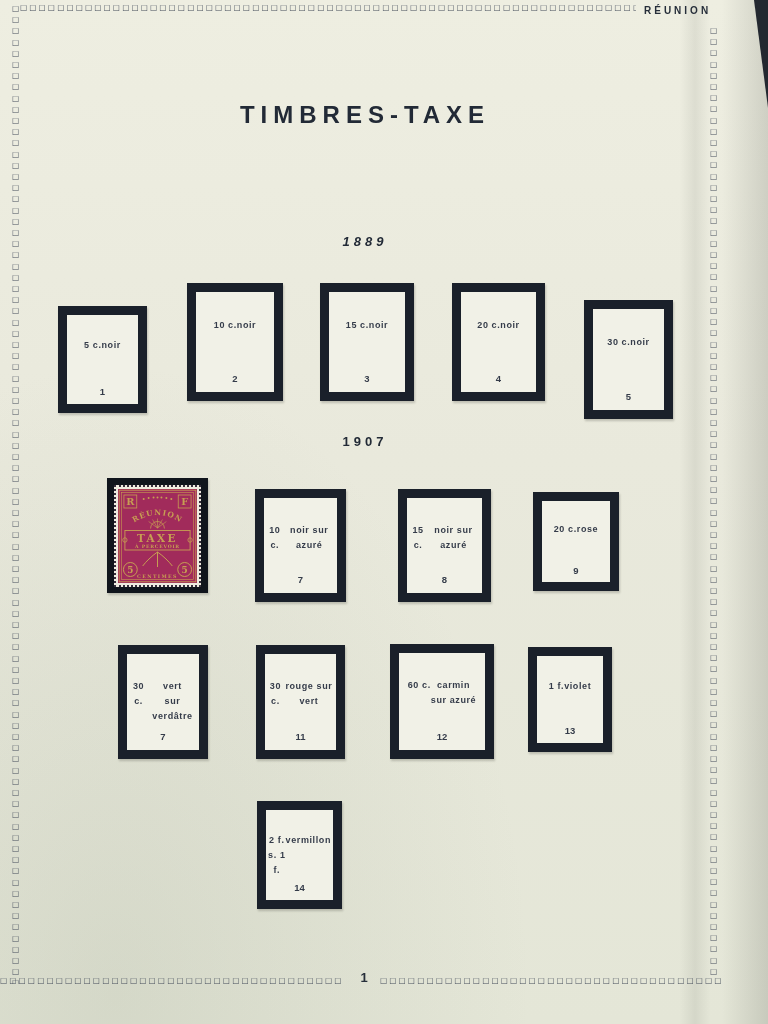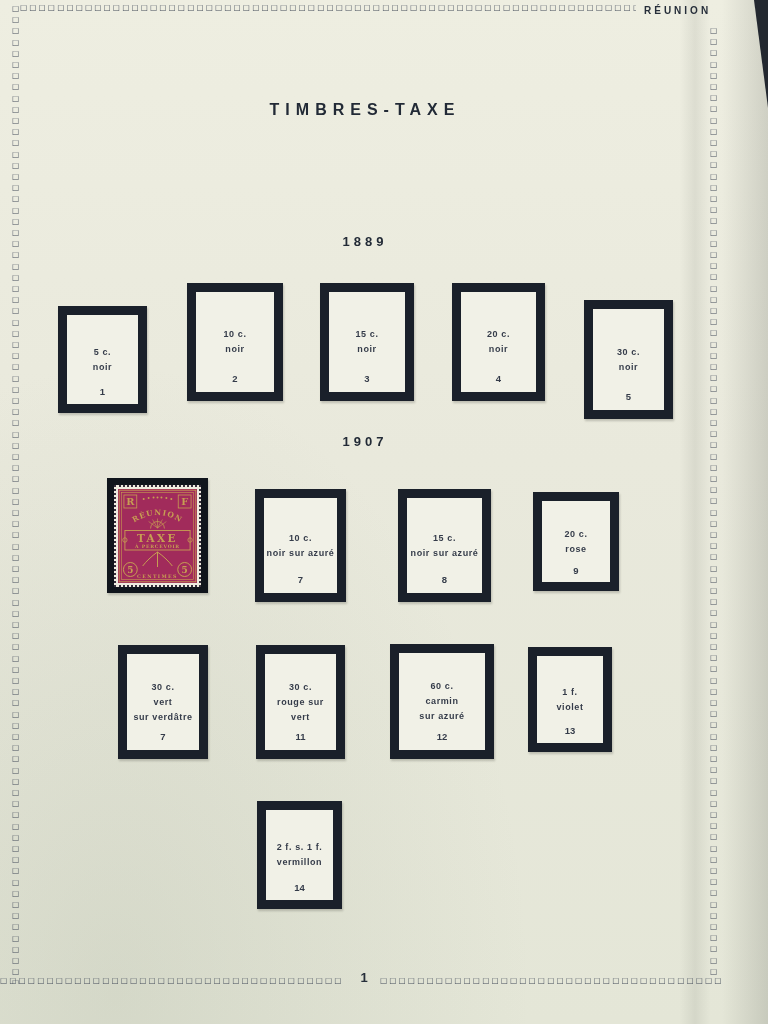--- a/index.html
+++ b/index.html
@@ -35,41 +35,41 @@
     overflow:hidden;white-space:nowrap;
   }
   .chain.h{height:9px;}
   .chain.v{writing-mode:vertical-rl;text-orientation:upright;width:9px;}
   .region-label{
     position:absolute;left:644px;top:5px;width:90px;
     font-size:10px;font-weight:bold;letter-spacing:3px;color:#262e3a;
   }
   .page-title{
     position:absolute;left:0;top:101px;width:730px;text-align:center;
-    font-size:16px;font-weight:bold;letter-spacing:6px;color:var(--heading);
+    font-size:24px;font-weight:bold;letter-spacing:6px;color:var(--heading);
   }
   .year-heading{
     position:absolute;width:730px;text-align:center;
     font-size:13px;font-weight:bold;letter-spacing:4px;color:var(--heading);
   }
-  .year-1889{top:234px;}
+  .year-1889{top:234px;font-style:italic;}
   .year-1907{top:434px;}
   .page-number{
     position:absolute;left:340px;top:970px;width:48px;text-align:center;
     font-size:13px;font-weight:bold;color:#262e3a;
   }
   
   .sbox{
     position:absolute;background:var(--frame);padding:9px;
     box-shadow:1px 2px 2px rgba(60,60,50,0.25);
   }
   .sbox-inner{position:relative;width:100%;height:100%;background:var(--inner);}
   .sbox-label{
     position:absolute;left:2px;right:2px;top:26%;bottom:26%;
-    display:flex;flex-direction:column;justify-content:center;
+    display:flex;justify-content:center;
     text-align:center;
   }
   .sbox-value,.sbox-color{
     font-size:9px;font-weight:bold;letter-spacing:0.6px;color:var(--label);
     line-height:15px;white-space:pre-line;
   }
   .sbox-number{
     position:absolute;left:0;right:0;bottom:8%;
     text-align:center;font-size:9.5px;font-weight:bold;color:var(--label);
   }

